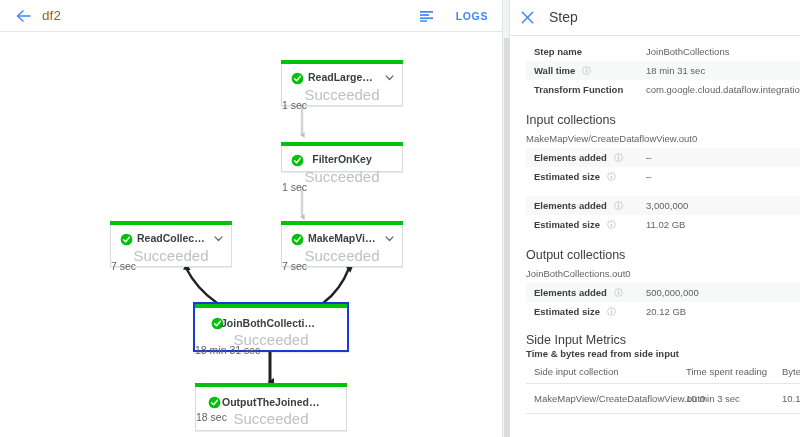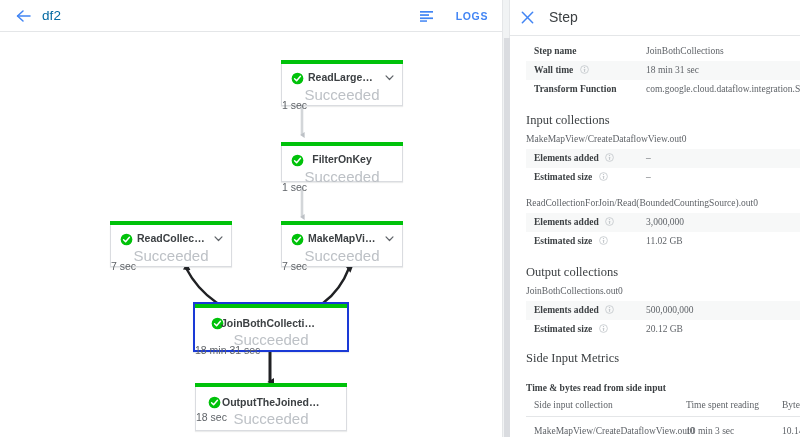--- a/index.html
+++ b/index.html
@@ -34,21 +34,21 @@
   #back-arrow {
     position: absolute;
     left: 14px; top: 7px;
     width: 20px; height: 18px;
     cursor: pointer;
   }
   #job-title {
     position: absolute;
     left: 42px; top: 8px;
     font-size: 13.5px;
-    color: #0369a1;
+    color: #a16207;
     letter-spacing: .1px;
   }
   #logs-button {
     position: absolute;
     right: 14px; top: 7px;
     height: 18px;
     display: flex;
     align-items: center;
     gap: 23px;
     cursor: pointer;
@@ -193,21 +193,20 @@
     font-size: 14px;
     color: #3c4043;
   }
 
   #detail-body {
     position: absolute;
     left: 0; top: 36px;
     width: 290px; height: 401px;
     padding: 0;
     box-sizing: border-box;
-    font-family: Liberation Serif, serif;
   }
 
   .kv-table {
     width: 274px;
     margin-left: 16px;
     border-collapse: collapse;
     table-layout: fixed;
   }
   .kv-table tr.shade { background: #f7f8f8; }
   .kv-table td {
@@ -339,21 +338,21 @@
           <path d="M4.4 8.3 L6.9 10.7 L11.6 5.2" fill="none" stroke="#ffffff" stroke-width="1.8" stroke-linecap="round" stroke-linejoin="round"></path>
         </svg>
         <div class="node-title">ReadLargeCollectionFr...</div>
         <div class="node-status">Succeeded</div>
         <div class="node-time">1 sec</div>
         <svg class="node-chevron" viewBox="0 0 12 12">
           <path d="M2.2 4.2 L6 8.2 L9.8 4.2" fill="none" stroke="#5f6368" stroke-width="1.3" stroke-linecap="round" stroke-linejoin="round"></path>
         </svg>
       </div>
 
-      <div class="node" style="left:281px; top:114px; width:122px; height:36px;">
+      <div class="node" style="left:281px; top:114px; width:122px; height:26px;">
         <div class="topbar-green"></div>
         <svg class="node-check" viewBox="0 0 16 16">
           <circle cx="8" cy="8" r="7.2" fill="#00c20a"></circle>
           <path d="M4.4 8.3 L6.9 10.7 L11.6 5.2" fill="none" stroke="#ffffff" stroke-width="1.8" stroke-linecap="round" stroke-linejoin="round"></path>
         </svg>
         <div class="node-title">FilterOnKey</div>
         <div class="node-status">Succeeded</div>
         <div class="node-time">1 sec</div>
       </div>
 
@@ -477,21 +476,20 @@
                   <rect x="5.3" y="5" width="1.5" height="4.2" rx="0.6" fill="#c4c8cc"></rect>
                 </svg>
               </td>
               <td class="kv-val">–</td>
             </tr>
           </tbody>
         </table>
       </div>
 
       <div class="collection-block">
-        <div class="collection-name">ReadCollectionForJoin/Read(BoundedCountingSource).out0</div>
         <table class="kv-table">
           <tbody>
             <tr class="shade">
               <td class="kv-key">
                 <span>Elements added</span>
                 <svg class="info-dot" viewBox="0 0 12 12">
                   <circle cx="6" cy="6" r="5.2" fill="none" stroke="#c4c8cc" stroke-width="1.1"></circle>
                   <circle cx="6" cy="3.3" r="0.85" fill="#c4c8cc"></circle>
                   <rect x="5.3" y="5" width="1.5" height="4.2" rx="0.6" fill="#c4c8cc"></rect>
                 </svg>
@@ -538,21 +536,21 @@
                   <circle cx="6" cy="3.3" r="0.85" fill="#c4c8cc"></circle>
                   <rect x="5.3" y="5" width="1.5" height="4.2" rx="0.6" fill="#c4c8cc"></rect>
                 </svg>
               </td>
               <td class="kv-val">20.12 GB</td>
             </tr>
           </tbody>
         </table>
       </div>
 
-      <div class="section-heading" style="margin-top:12px; margin-bottom:17px;">Side Input Metrics</div>
+      <div class="section-heading" style="margin-top:12px; margin-bottom:1px;">Side Input Metrics</div>
       <div class="sub-heading-bold">Time &amp; bytes read from side input</div>
 
       <table class="metrics-table">
         <thead>
           <tr>
             <th class="col-sic">Side input collection</th>
             <th class="col-tsr">Time spent reading</th>
             <th class="col-br">Bytes read</th>
           </tr>
         </thead>

